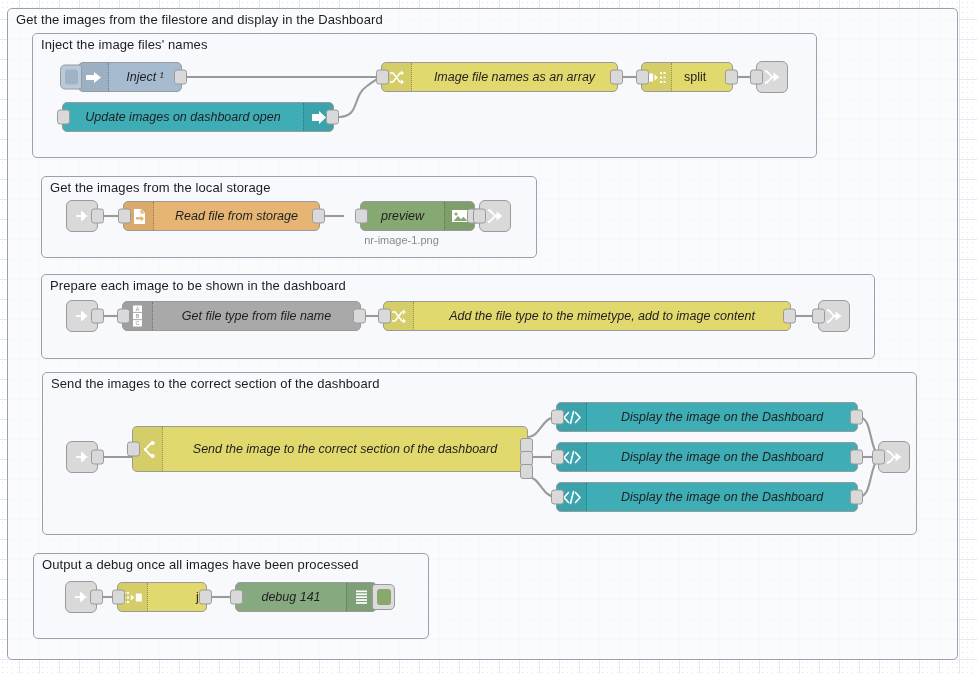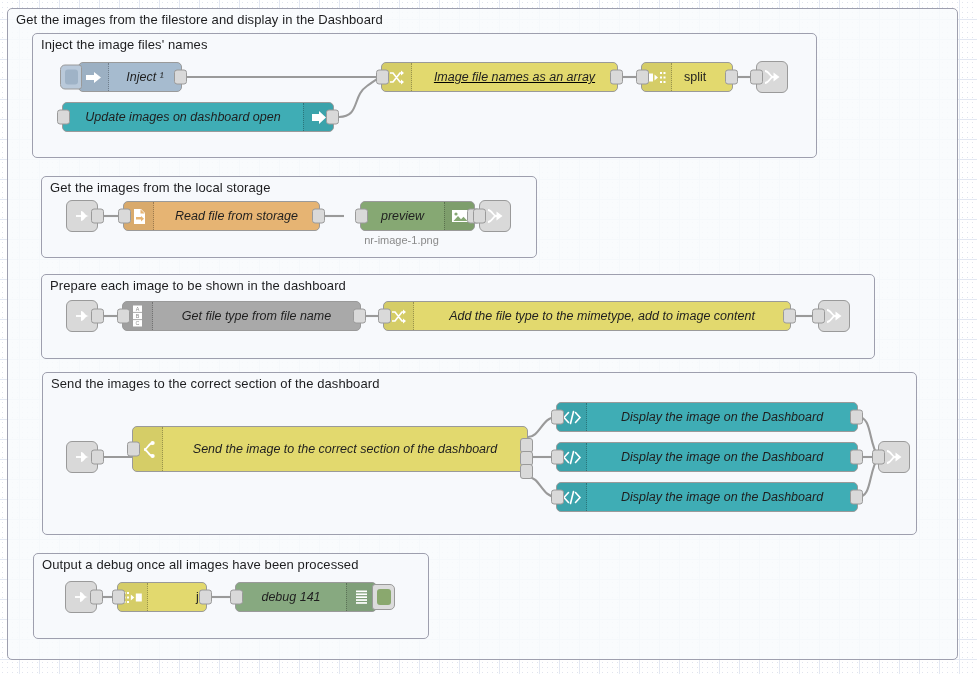--- a/index.html
+++ b/index.html
@@ -221,21 +221,21 @@
     <div class="port in"></div>
     <div class="label">Update images on dashboard open</div>
     <div class="icon-box right">
       <svg class="glyph" width="17" height="17" viewBox="0 0 17 17">
         <path d="M2 5h7V2l7 6.5L9 15v-3H2z" fill="#fff"></path>
       </svg>
     </div>
     <div class="port out"></div>
   </div>
 
-  <div class="node centered" style="left:381px;top:62px;width:237px;background:#e2d96e;text-decoration:underline;">
+  <div class="node centered" style="left:381px;top:62px;width:237px;background:#e2d96e;">
     <div class="port in"></div>
     <div class="icon-box">
       <svg class="glyph" width="17" height="17" viewBox="0 0 17 17">
         <path d="M2 4h3l7 9h3M2 13h3l7-9h3" stroke="#fff" stroke-width="1.7" fill="none"></path>
         <path d="M13 1.5l3 2.5-3 2.5z" fill="#fff"></path>
         <path d="M13 10.5l3 2.5-3 2.5z" fill="#fff"></path>
       </svg>
     </div>
     <div class="label">Image file names as an array</div>
     <div class="port out"></div>

